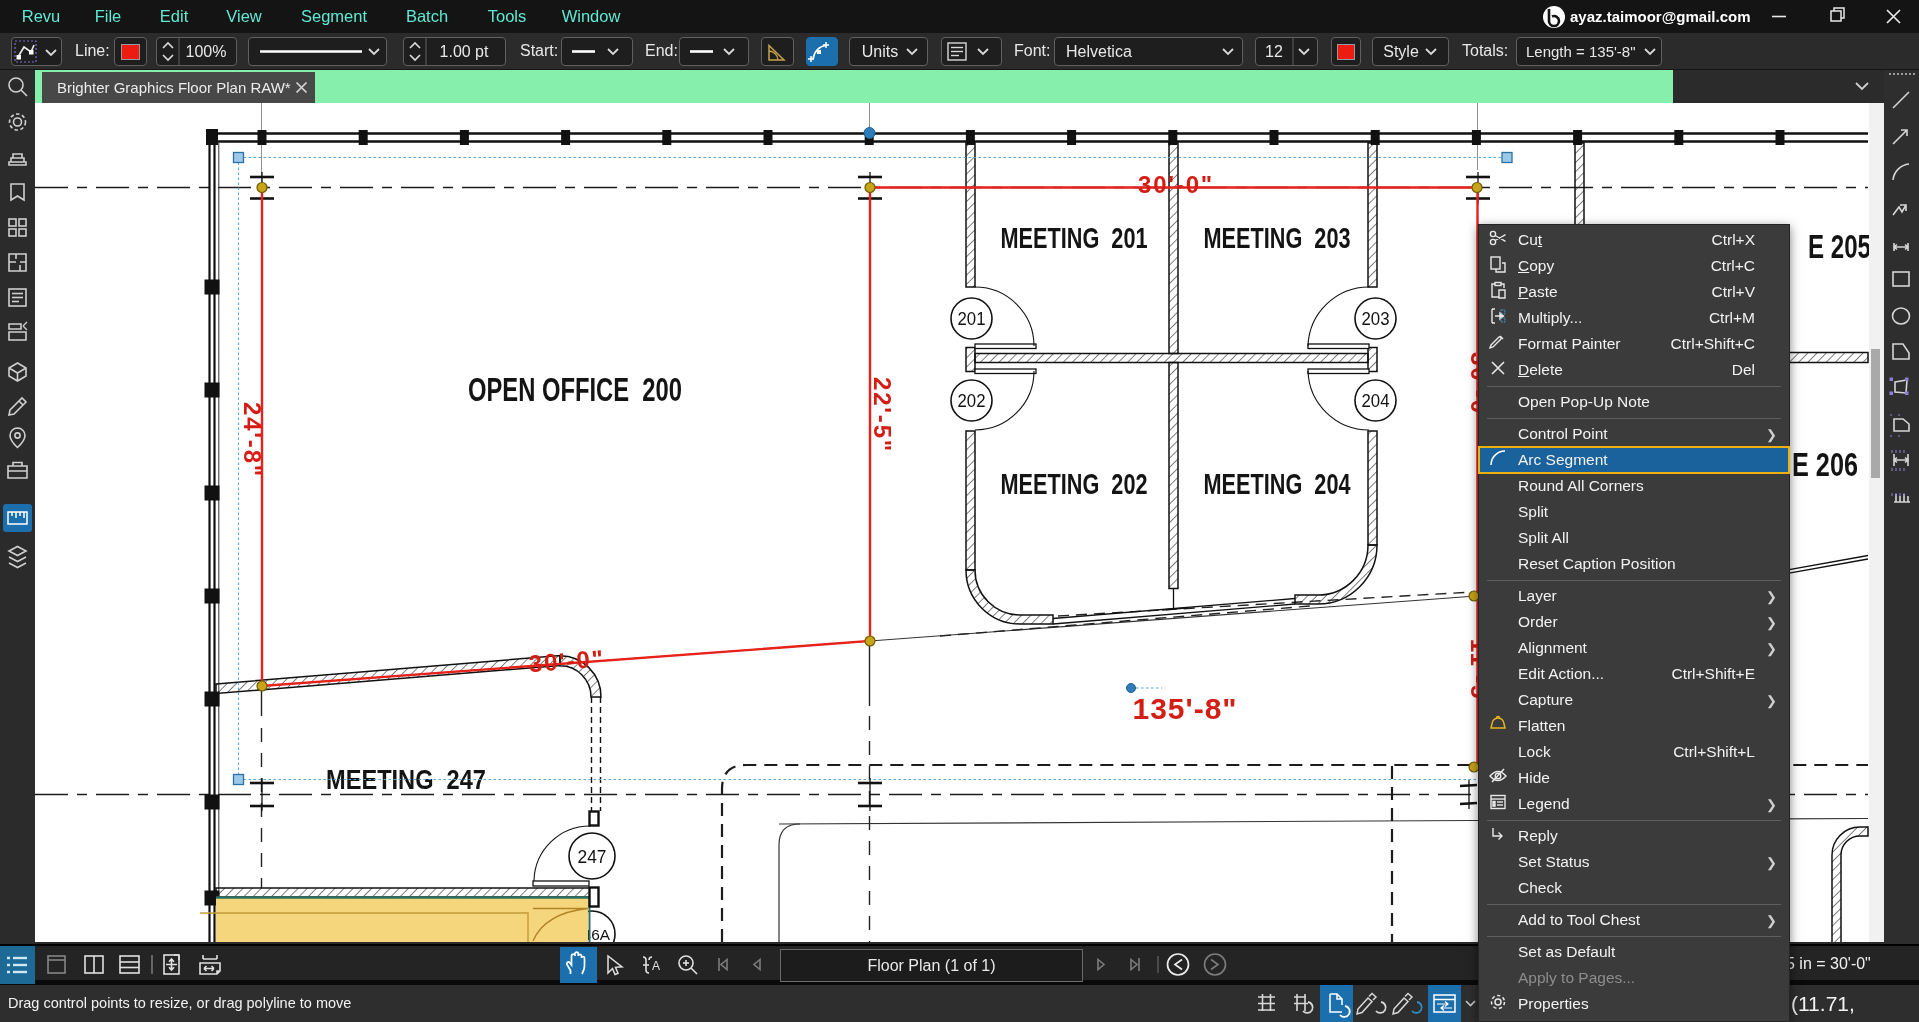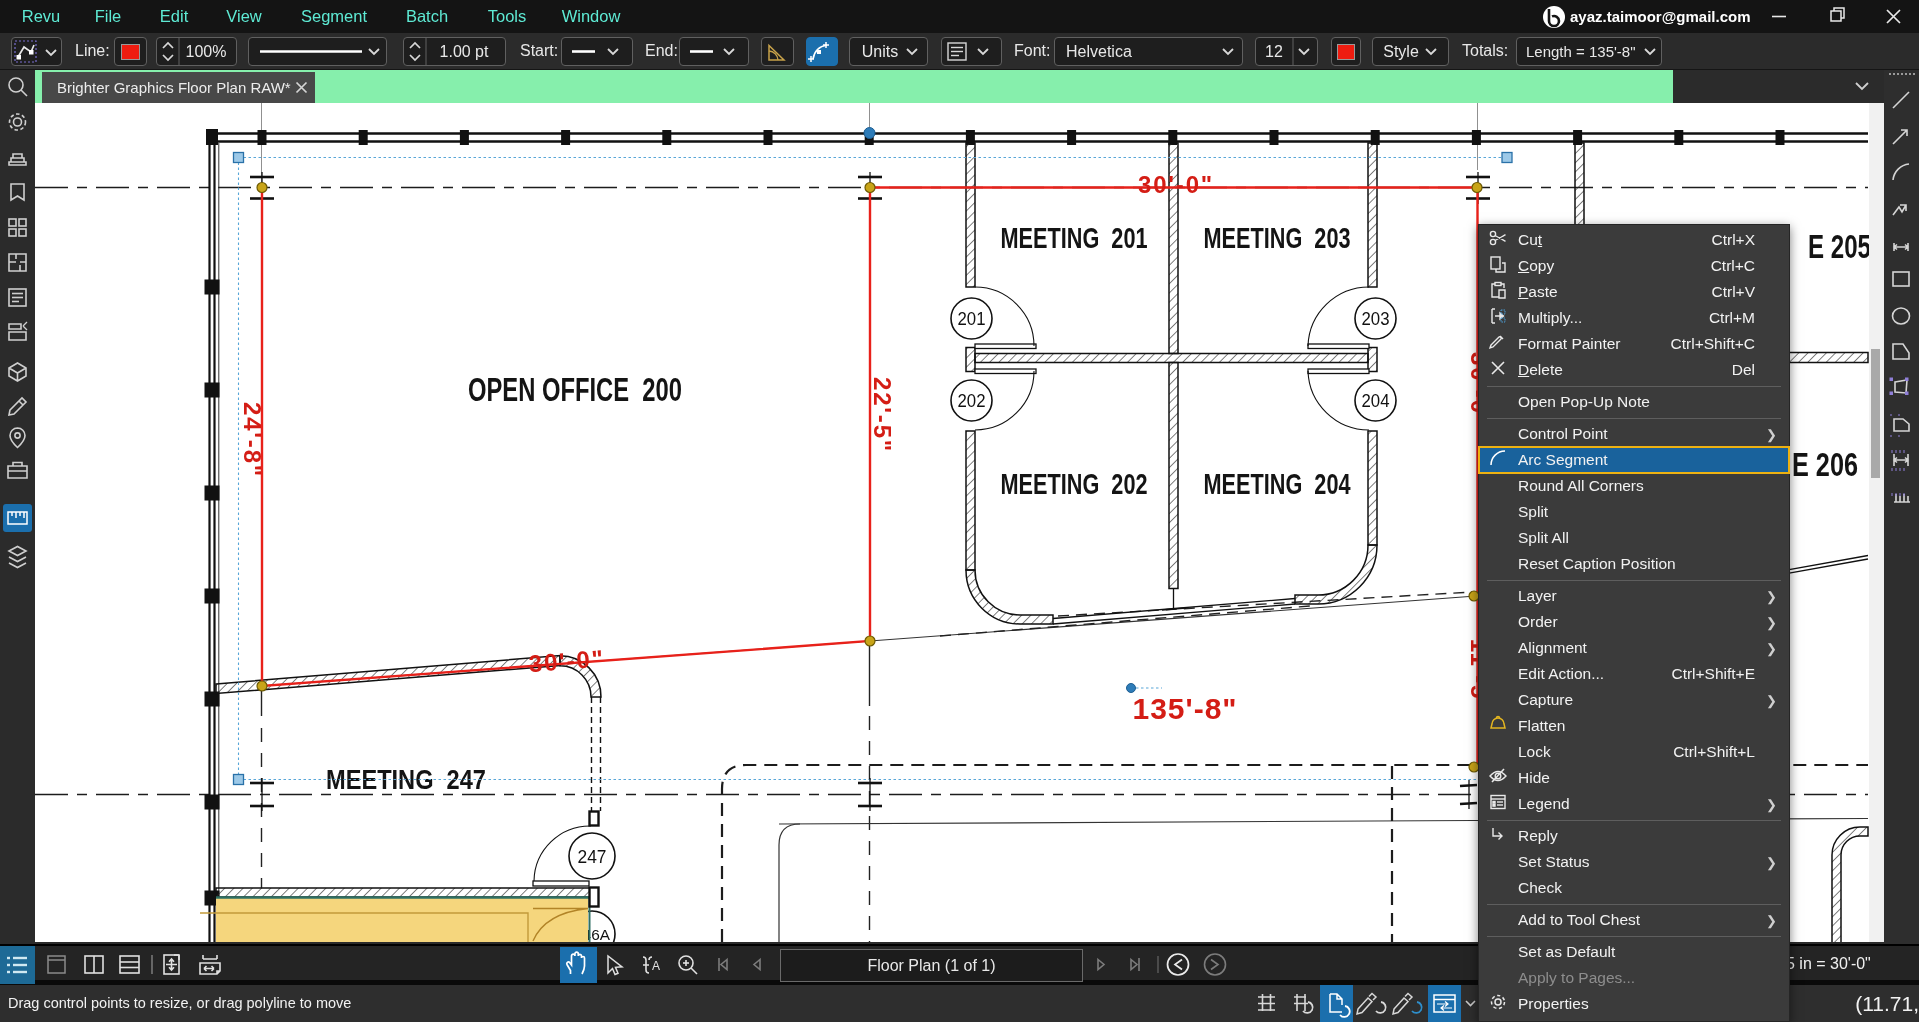--- a/index.html
+++ b/index.html
@@ -8,21 +8,21 @@
   .abs { position:absolute; }
   #titlebar { left:0; top:0; width:1919px; height:33px; background:#141414; z-index:5;}
   #toolbar { left:0; top:33px; width:1919px; height:37px; background:#2b2b2b; border-bottom:1px solid #151515; z-index:5;}
   #tabbar { left:0; top:70px; width:1673px; height:33px; background:#86efac; z-index:4;}
   #leftbar { left:0; top:70px; width:35px; height:874px; background:#2b2b2b; z-index:4;}
   #rightbar { left:1884px; top:70px; width:35px; height:874px; background:#2e2e2e; z-index:4;}
   #canvas { left:35px; top:103px; width:1834px; height:839px; background:#ffffff; z-index:1;}
   #vscroll { left:1869px; top:103px; width:15px; height:839px; background:#f1f1f1; z-index:2;}
   #vthumb { left:1871px; top:349px; width:9px; height:129px; background:#a9a9a9; z-index:3;}
   #bottombar { left:0; top:944px; width:1919px; height:41px; background:#242424; border-top:2px solid #000; border-bottom:5px solid #0a0a0a; z-index:5;}
-  #statusbar { left:0; top:985px; width:1919px; height:37px; background:#2e2e2e; z-index:5;text-align:right;}
+  #statusbar { left:0; top:985px; width:1919px; height:37px; background:#2e2e2e; z-index:5;}
   .mitem { position:absolute; top:0; height:33px; line-height:33px; color:#5eead4; font-size:16.5px; transform:translateX(-50%); }
   .tlabel { position:absolute; top:0; height:36px; line-height:36px; color:#e8e8e8; font-size:16px; }
   .tbox { position:absolute; top:4px; height:29px; background:#1e1e1e; border:1px solid #606060; border-radius:4px; }
   .bluebox { background:#1b6fad !important; border:1px solid #1b6fad !important; }
   #ctxmenu { left:1478px; top:224px; width:312px; height:798px; background:#3b3b3b;
      border:1px solid #252525; z-index:50; padding-top:2px; box-shadow:0 3px 10px rgba(0,0,0,.5);}
   .mrow { position:relative; height:26px; display:flex; align-items:center; color:#f2f2f2; font-size:15.5px; }
   .mico { position:absolute; left:6px; width:26px; text-align:center; }
   .mtxt { position:absolute; left:39px; white-space:nowrap; }
   .msc  { position:absolute; right:34px; }

